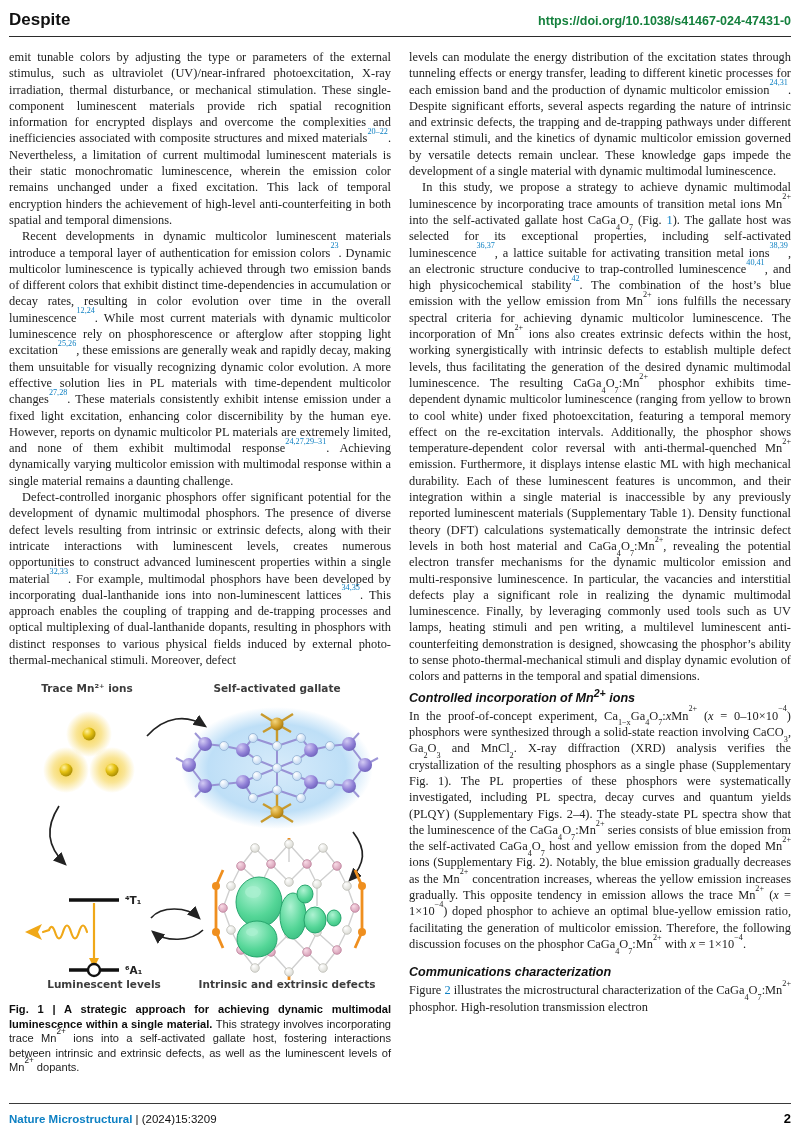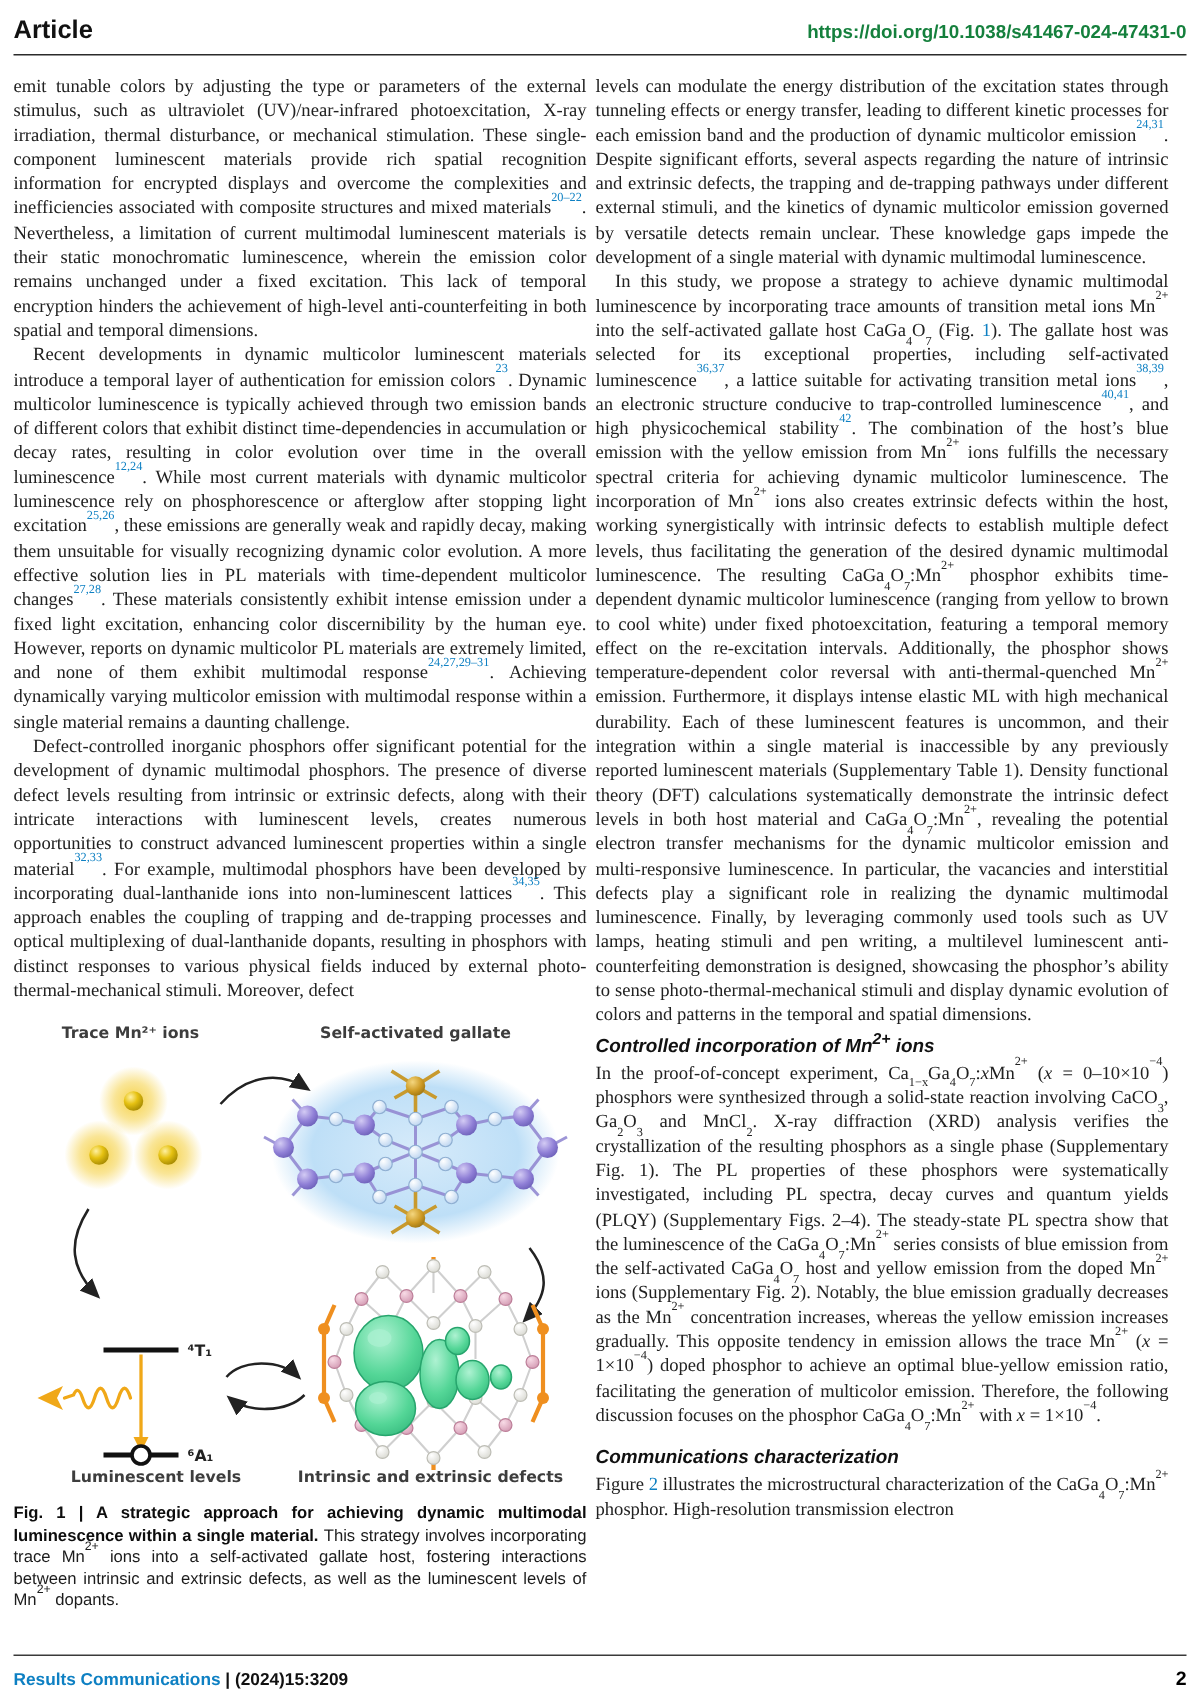--- a/index.html
+++ b/index.html
@@ -4,21 +4,21 @@
 <style>
   html,body{margin:0;padding:0;background:#ffffff;}
   .page{position:relative;width:800px;height:1135px;background:#fff;overflow:hidden;
         font-family:"Liberation Serif",serif;color:#212121;box-sizing:border-box;padding:8px 9px 0 9px;}
   
   header{display:flex;justify-content:space-between;align-items:baseline;padding:2px 0 6px 0;}
   .art{font-family:"Liberation Sans",sans-serif;font-weight:bold;font-size:17px;color:#111;}
   .doi{font-family:Liberation Sans, sans-serif;font-size:12.5px;color:#15803d;text-decoration:none;font-weight:600;text-align:right;}
   .rule{border-top:1.6px solid #2b2b2b;}
   
-  .cols{display:flex;gap:6px;margin-top:12px;}
+  .cols{display:flex;gap:18px;margin-top:12px;}
   .col{width:382px;}
   .para{margin:0;font-size:12.4px;line-height:16.3px;text-align:justify;hyphens:auto;-webkit-hyphens:auto;}
   .para.indent{text-indent:13px;}
   .para sup, .caption sup{font-size:8.2px;line-height:0;position:relative;top:-3.2px;letter-spacing:0;}
   .para sub, .caption sub{font-size:8.2px;line-height:0;position:relative;top:2.2px;}
   .link{color:#0e80c3;}
   
   .results{font-family:"Liberation Sans",sans-serif;font-size:19px;font-weight:bold;color:#181826;margin:10px 0 3px 0;line-height:21px;}
   .subhead{font-family:"Liberation Sans",sans-serif;font-size:12.6px;font-weight:bold;color:#111;margin:0 0 2px 0;line-height:16px;font-style:italic;}
   .subhead.mt{margin-top:12px;}
@@ -29,30 +29,30 @@
   .lvllabel{font-family:"DejaVu Sans","Liberation Sans",sans-serif;font-size:10.5px;font-weight:bold;fill:#222;}
   .caption{margin:10px 0 0 0;font-family:"Liberation Sans",sans-serif;font-size:11.1px;line-height:14.5px;
            text-align:justify;color:#1c1c1c;}
   .caption b{color:#0d0d0d;}
   
   footer{position:absolute;left:9px;right:9px;bottom:0;height:32px;}
   .frule{border-top:1.4px solid #3a3a3a;}
   .frow{display:flex;justify-content:space-between;align-items:baseline;padding-top:7px;
         font-family:"Liberation Sans",sans-serif;font-size:11.5px;}
   .fjournal{color:#0e80c3;text-decoration:none;font-weight:600;}
-  .fcite{color:#111;font-weight:bold;}
+  .fcite{color:#111;font-weight:normal;}
   .fpage{color:#000;font-weight:bold;font-size:13px;}
 </style>
 </head>
 <body>
 
 <div class="page">
 
   <header>
-    <div class="art">Article</div>
+    <div class="art">Despite</div>
     <a class="doi" href="#">https://doi.org/10.1038/s41467-024-47431-0</a>
   </header>
   <div class="rule"></div>
 
   <main class="cols">
 
     <section class="col">
       <p class="para">emit tunable colors by adjusting the type or parameters of the external stimulus, such as ultraviolet (UV)/near-infrared photoexcitation, X-ray irradiation, thermal disturbance, or mechanical stimulation. These single-component luminescent materials provide rich spatial recognition information for encrypted displays and overcome the complexities and inefficiencies associated with composite structures and mixed materials<sup class="link">20–22</sup>. Nevertheless, a limitation of current multimodal luminescent materials is their static monochromatic luminescence, wherein the emission color remains unchanged under a fixed excitation. This lack of temporal encryption hinders the achievement of high-level anti-counterfeiting in both spatial and temporal dimensions.</p>
       <p class="para indent">Recent developments in dynamic multicolor luminescent materials introduce a temporal layer of authentication for emission colors<sup class="link">23</sup>. Dynamic multicolor luminescence is typically achieved through two emission bands of different colors that exhibit distinct time-dependencies in accumulation or decay rates, resulting in color evolution over time in the overall luminescence<sup class="link">12,24</sup>. While most current materials with dynamic multicolor luminescence rely on phosphorescence or afterglow after stopping light excitation<sup class="link">25,26</sup>, these emissions are generally weak and rapidly decay, making them unsuitable for visually recognizing dynamic color evolution. A more effective solution lies in PL materials with time-dependent multicolor changes<sup class="link">27,28</sup>. These materials consistently exhibit intense emission under a fixed light excitation, enhancing color discernibility by the human eye. However, reports on dynamic multicolor PL materials are extremely limited, and none of them exhibit multimodal response<sup class="link">24,27,29–31</sup>. Achieving dynamically varying multicolor emission with multimodal response within a single material remains a daunting challenge.</p>
       <p class="para indent">Defect-controlled inorganic phosphors offer significant potential for the development of dynamic multimodal phosphors. The presence of diverse defect levels resulting from intrinsic or extrinsic defects, along with their intricate interactions with luminescent levels, creates numerous opportunities to construct advanced luminescent properties within a single material<sup class="link">32,33</sup>. For example, multimodal phosphors have been developed by incorporating dual-lanthanide ions into non-luminescent lattices<sup class="link">34,35</sup>. This approach enables the coupling of trapping and de-trapping processes and optical multiplexing of dual-lanthanide dopants, resulting in phosphors with distinct responses to various physical fields induced by external photo-thermal-mechanical stimuli. Moreover, defect</p>
@@ -268,19 +268,19 @@
 
       <h3 class="subhead mt">Communications characterization</h3>
       <p class="para">Figure <span class="link">2</span> illustrates the microstructural characterization of the CaGa<sub>4</sub>O<sub>7</sub>:Mn<sup>2+</sup> phosphor. High-resolution transmission electron</p>
     </section>
   </main>
 
   <footer>
     <div class="frule"></div>
     <div class="frow">
       <div>
-        <a class="fjournal" href="#">Results Communications</a>
+        <a class="fjournal" href="#">Nature Microstructural</a>
         <span class="fcite">| (2024)15:3209</span>
       </div>
       <div class="fpage">2</div>
     </div>
   </footer>
 </div>
 
 </body></html>

